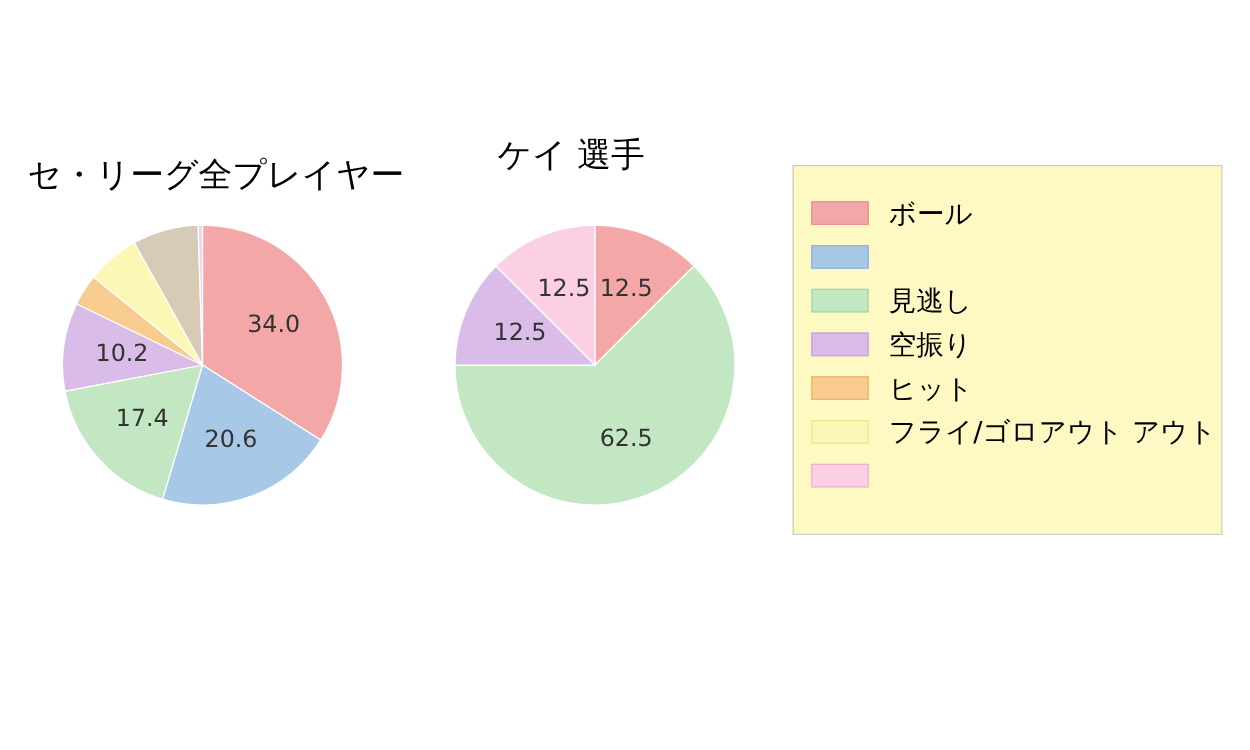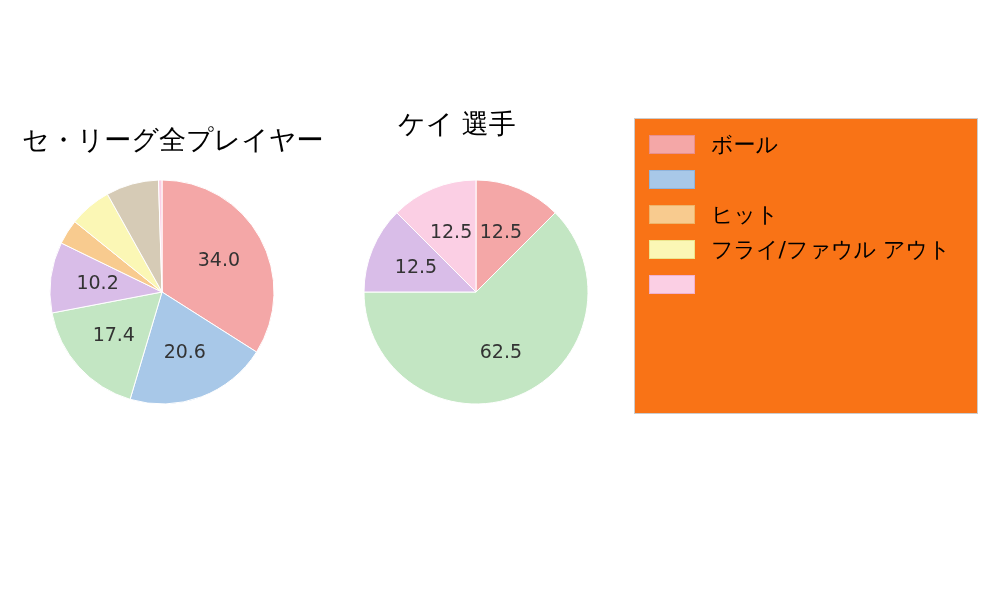--- a/index.html
+++ b/index.html
@@ -55,27 +55,27 @@
   .slice-label {
     font-size: 19px;
     fill: #333333;
     font-family: "DejaVu Sans", sans-serif;
     text-anchor: middle;
     dominant-baseline: middle;
   }
   #legend {
     position: absolute;
     left: 634px;
-    top: 118px;
+    top: 132px;
     width: 344px;
     height: 296px;
     border: 1px solid #cccccc;
-    background: #f97316;
+    background: #fef9c3;
     box-sizing: border-box;
-    padding: 8px 14px;
+    padding: 20px 14px;
   }
   .legend-item {
     display: flex;
     align-items: center;
     height: 35px;
   }
   .legend-swatch {
     width: 46px;
     height: 19px;
     border: 1px solid;
@@ -139,26 +139,34 @@
   <div id="legend">
     <div id="legend-items">
         <div class="legend-item">
           <span class="legend-swatch" style="background: rgb(244, 167, 167); border-color: rgb(232, 143, 143);"></span>
           <span class="legend-label">ボール</span>
         </div>
         <div class="legend-item">
           <span class="legend-swatch" style="background: rgb(168, 200, 232); border-color: rgb(143, 180, 220);"></span>
         </div>
         <div class="legend-item">
+          <span class="legend-swatch" style="background: rgb(195, 230, 195); border-color: rgb(168, 216, 168);"></span>
+          <span class="legend-label">見逃し</span>
+        </div>
+        <div class="legend-item">
+          <span class="legend-swatch" style="background: rgb(217, 189, 232); border-color: rgb(197, 162, 217);"></span>
+          <span class="legend-label">空振り</span>
+        </div>
+        <div class="legend-item">
           <span class="legend-swatch" style="background: rgb(248, 203, 143); border-color: rgb(238, 181, 107);"></span>
           <span class="legend-label">ヒット</span>
         </div>
         <div class="legend-item">
           <span class="legend-swatch" style="background: rgb(251, 247, 181); border-color: rgb(236, 229, 141);"></span>
-          <span class="legend-label">フライ/ファウル アウト</span>
+          <span class="legend-label">フライ/ゴロアウト アウト</span>
         </div>
         <div class="legend-item">
           <span class="legend-swatch" style="background: rgb(251, 207, 228); border-color: rgb(240, 177, 208);"></span>
         </div>
       </div>
   </div>
 
 </div>
 
 </body></html>

